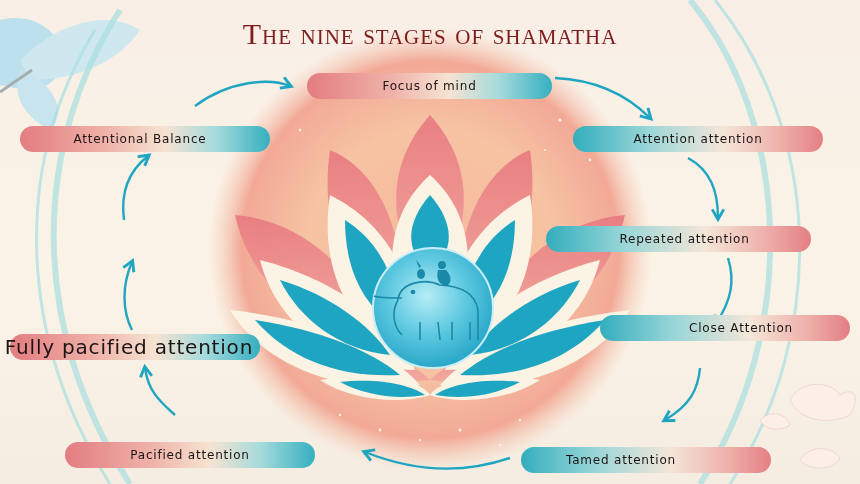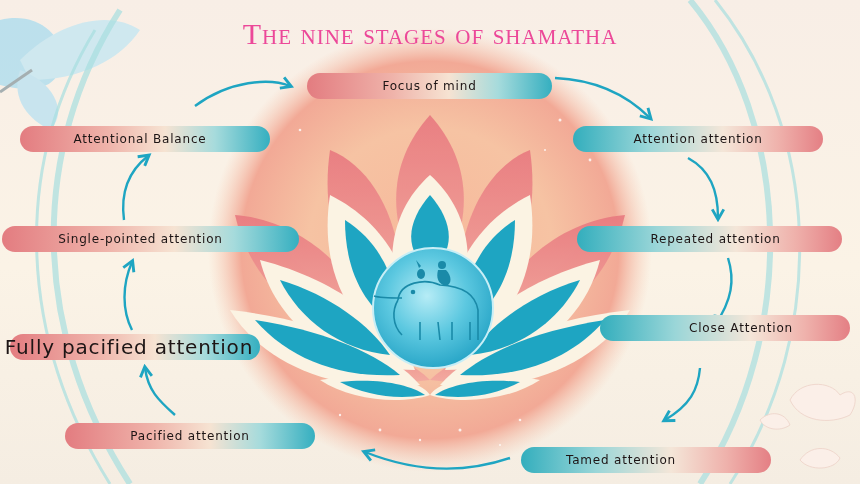--- a/index.html
+++ b/index.html
@@ -2,21 +2,21 @@
 <html><head>
 <meta charset="utf-8">
 <style>
   html,body{margin:0;padding:0;}
   body{width:860px;height:484px;overflow:hidden;position:relative;
     background:linear-gradient(180deg,#f8eee6 0%,#fbf3e6 55%,#f5ede2 100%);
     font-family:"DejaVu Sans","Liberation Sans",sans-serif;}
   .stage{position:absolute;left:0;top:0;width:860px;height:484px;overflow:hidden;}
   svg.bg{position:absolute;left:0;top:0;}
   .title{position:absolute;left:0;width:860px;top:14px;text-align:center;
-    font-family:"Liberation Serif","DejaVu Serif",serif;font-size:30px;color:#ec4899;
+    font-family:"Liberation Serif","DejaVu Serif",serif;font-size:30px;color:#7f1d1d;
     font-variant:small-caps;letter-spacing:1px;line-height:40px;}
   .pill{position:absolute;height:26px;border-radius:13px;display:flex;align-items:center;
     justify-content:center;font-size:12px;color:#1d1515;letter-spacing:0.8px;white-space:nowrap;
     font-family:"DejaVu Sans",sans-serif;}
   .pill.ltr{background:linear-gradient(90deg,#e37c80 0%,#efb3aa 35%,#f6e3d2 58%,#a6dbdc 78%,#35afc0 100%);}
   .pill.rtl{background:linear-gradient(90deg,#33aebd 0%,#9ad6d8 30%,#f4e6d8 60%,#efb2ac 82%,#e47f84 100%);}
   .pill span{position:relative;}
 </style>
 </head>
 <body>
@@ -149,34 +149,31 @@
   </svg>
 
   <div class="title">The nine stages of shamatha</div>
 
   <div class="pill ltr" style="left:307px;top:73px;width:245px;">
     <span>Focus of mind</span>
   </div>
   <div class="pill rtl" style="left:573px;top:126px;width:250px;">
     <span>Attention attention</span>
   </div>
-  <div class="pill rtl" style="left:577px;top:226px;width:265px;">
+  <div class="pill rtl" style="left:546px;top:226px;width:265px;">
     <span style="left:6px">Repeated attention</span>
   </div>
   <div class="pill rtl" style="left:600px;top:315px;width:250px;justify-content:center;">
     <span style="left:16px">Close Attention</span>
   </div>
   <div class="pill rtl" style="left:521px;top:423px;width:250px;margin-top:24px;">
     <span style="left:-25px">Tamed attention</span>
   </div>
-  <div class="pill ltr" style="left:65px;top:423px;width:250px;text-align:right;">
+  <div class="pill ltr" style="left:65px;top:442px;width:250px;text-align:right;">
     <span style="left:0px">Pacified attention</span>
   </div>
   <div class="pill ltr" style="left:10px;top:334px;width:250px;font-size:20px;">
     <span style="left:-6px">Fully pacified attention</span>
-  </div>
-  <div class="pill ltr" style="left:2px;top:226px;width:297px;">
-    <span style="left:-10px">Single-pointed attention</span>
   </div>
   <div class="pill ltr" style="left:20px;top:126px;width:250px;">
     <span style="left:-5px">Attentional Balance</span>
   </div>
 </div>
 
 </body></html>

